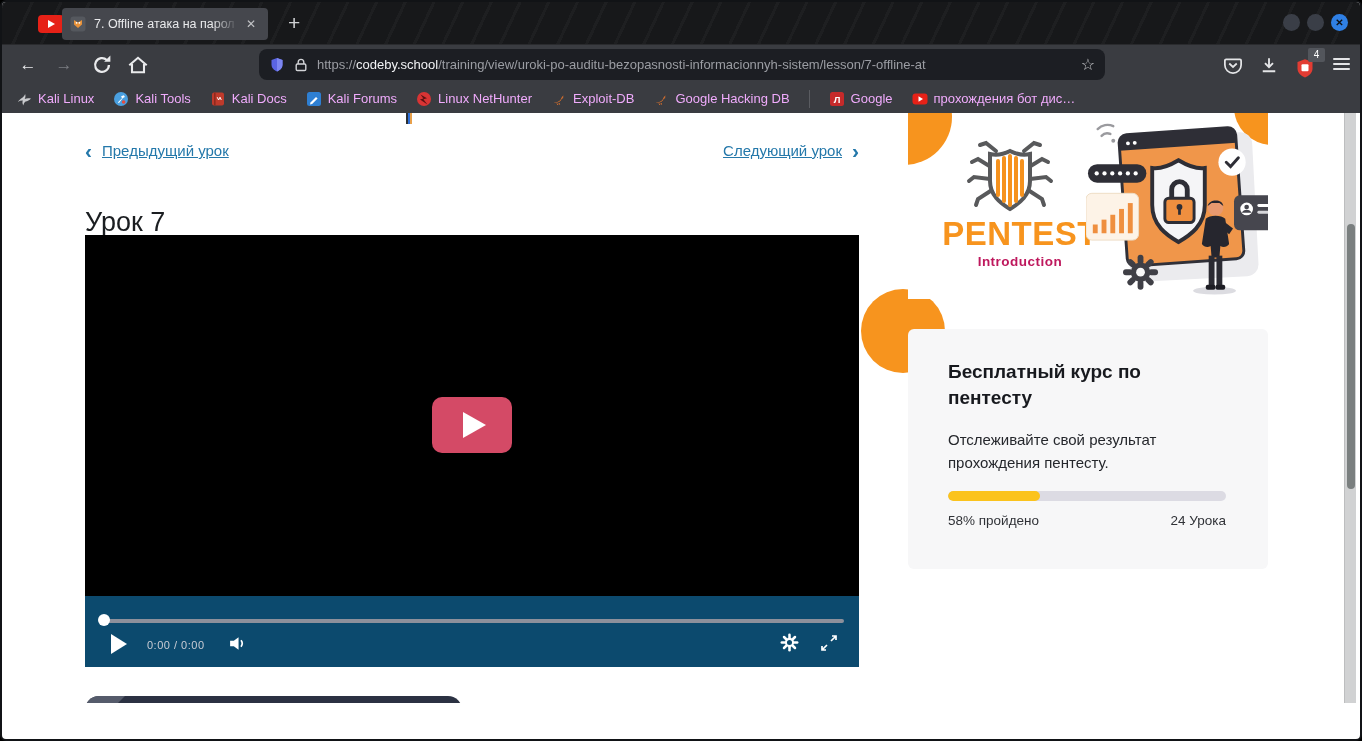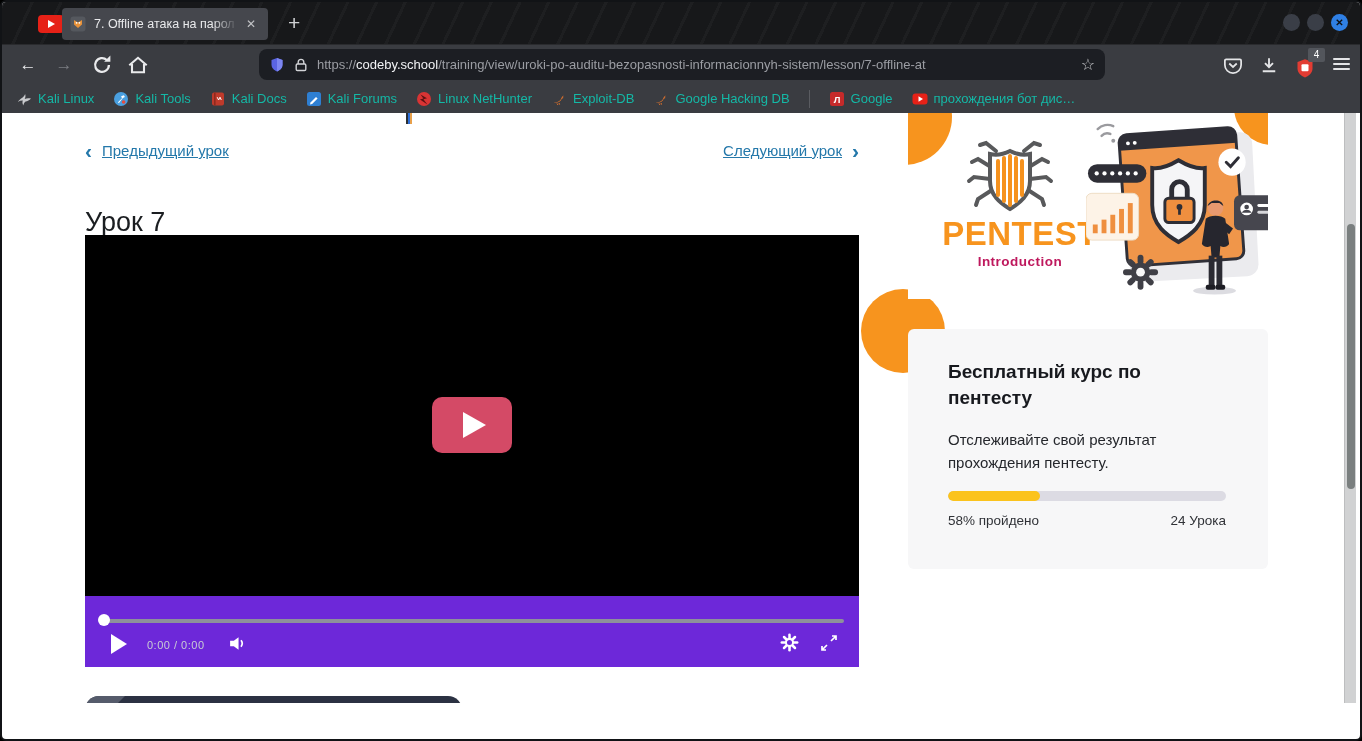--- a/index.html
+++ b/index.html
@@ -33,21 +33,21 @@
   .u-domain { color:#f2f3f5; }
   .url-star { color:#c7c8cb; font-size:16px; margin-left:6px; }
   .tool-icon { position:absolute; top:10px; width:20px; height:20px; }
   .ext-badge { position:absolute; left:1306px; top:3px; min-width:17px; height:14px; background:#53565c; color:#fff;
     font-size:10px; line-height:14px; text-align:center; border-radius:2px; padding:0 2px; z-index:2; }
   .hamburger { position:absolute; left:1331px; top:13px; width:17px; }
   .hamburger span { display:block; height:2px; background:#e4e5e7; margin-bottom:3px; border-radius:1px; }
 
   
   .bookmarks { height:29px; background:#3a3c41; display:flex; align-items:center; padding-left:14px; gap:19px; }
-  .bm { display:flex; align-items:center; gap:6px; color:#14b8a6; font-size:13px; white-space:nowrap; }
+  .bm { display:flex; align-items:center; gap:6px; color:#f0abfc; font-size:13px; white-space:nowrap; }
   .bm svg { flex:0 0 16px; }
   .bm-sep { width:1px; height:18px; background:#5a5c61; }
 
   
   .viewport { position:relative; height:590px; background:#fff; overflow:hidden; }
 
   .artifact { position:absolute; left:404px; top:0; height:11px; display:flex; }
   .artifact i { display:block; width:2px; height:100%; }
 
   .lesson-nav { position:absolute; left:83px; top:26px; width:774px; height:22px; }
@@ -57,21 +57,21 @@
   .nav-next { position:absolute; right:0; top:0; }
   .nav-prev .chev { margin-right:10px; } .nav-next .chev { margin-left:10px; }
 
   .page-heading { position:absolute; left:83px; top:74px; font-size:27px; font-weight:500; color:#1b1e21;margin-top:20px; }
 
   
   .player { position:absolute; left:83px; top:122px; width:774px; height:432px; background:#000; }
   .big-play { position:absolute; left:347px; top:162px; width:80px; height:56px; background:#d44a66; border-radius:10px; }
   .big-play::after { content:""; position:absolute; left:31px; top:15px; border-left:23px solid #fff;
     border-top:13px solid transparent; border-bottom:13px solid transparent; }
-  .controls { position:absolute; left:0; bottom:0; width:100%; height:71px; background:#6d28d9; }
+  .controls { position:absolute; left:0; bottom:0; width:100%; height:71px; background:#0c4a6e; }
   .seekbar { position:absolute; left:15px; right:15px; top:23px; height:4px; background:#8d909b; border-radius:2px; }
   .seek-knob { position:absolute; left:13px; top:18px; width:12px; height:12px; border-radius:50%; background:#fff; }
   .ctl-play { position:absolute; left:26px; top:38px; width:0; height:0; border-left:16px solid #fff;
     border-top:10px solid transparent; border-bottom:10px solid transparent; }
   .ctl-time { position:absolute; left:62px; top:43px; font-size:11px; color:#c9ccd4; letter-spacing:.5px; }
   .ctl-vol { position:absolute; left:143px; top:39px; }
   .ctl-gear { position:absolute; right:60px; top:37px; }
   .ctl-fs { position:absolute; right:21px; top:38px; }
 
   

